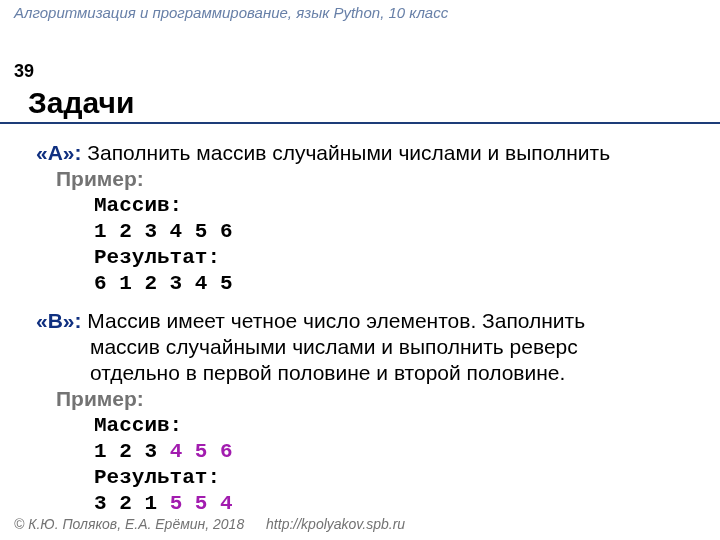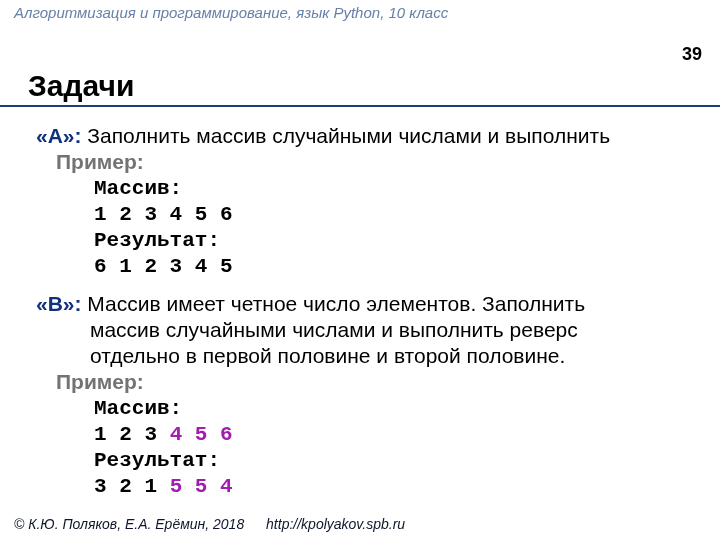--- a/index.html
+++ b/index.html
@@ -1,15 +1,15 @@
 <!DOCTYPE html>
 <html><head>
 <meta charset="utf-8">
 <style>
-  * { margin: 0; padding: 0; box-sizing: border-box; }
+  * { margin: 0; padding: 0; box-sizing: border-box; flex-direction: column; }
   body {
     width: 720px;
     height: 540px;
     background: #ffffff;
     font-family: Arial, Helvetica, sans-serif;
     color: #000;
     position: relative;
     overflow: hidden;
   }
   .header {
@@ -65,21 +65,21 @@
     padding-left: 58px;
     font-size: 21px;
     line-height: 1.25;
   }
   .red { color: #a21caf; }
   .footer {
     position: absolute;
     bottom: 8px;
     left: 14px;
     font-size: 14px;
-    color: #0f172a;
+    color: #737373;
     font-style: italic;
     text-align: right;
   }
   .footer .copy { margin-right: 18px; }
 </style>
 </head>
 <body>
 
 <div class="header">
   <span>Алгоритмизация и программирование, язык Python, 10 класс</span>

